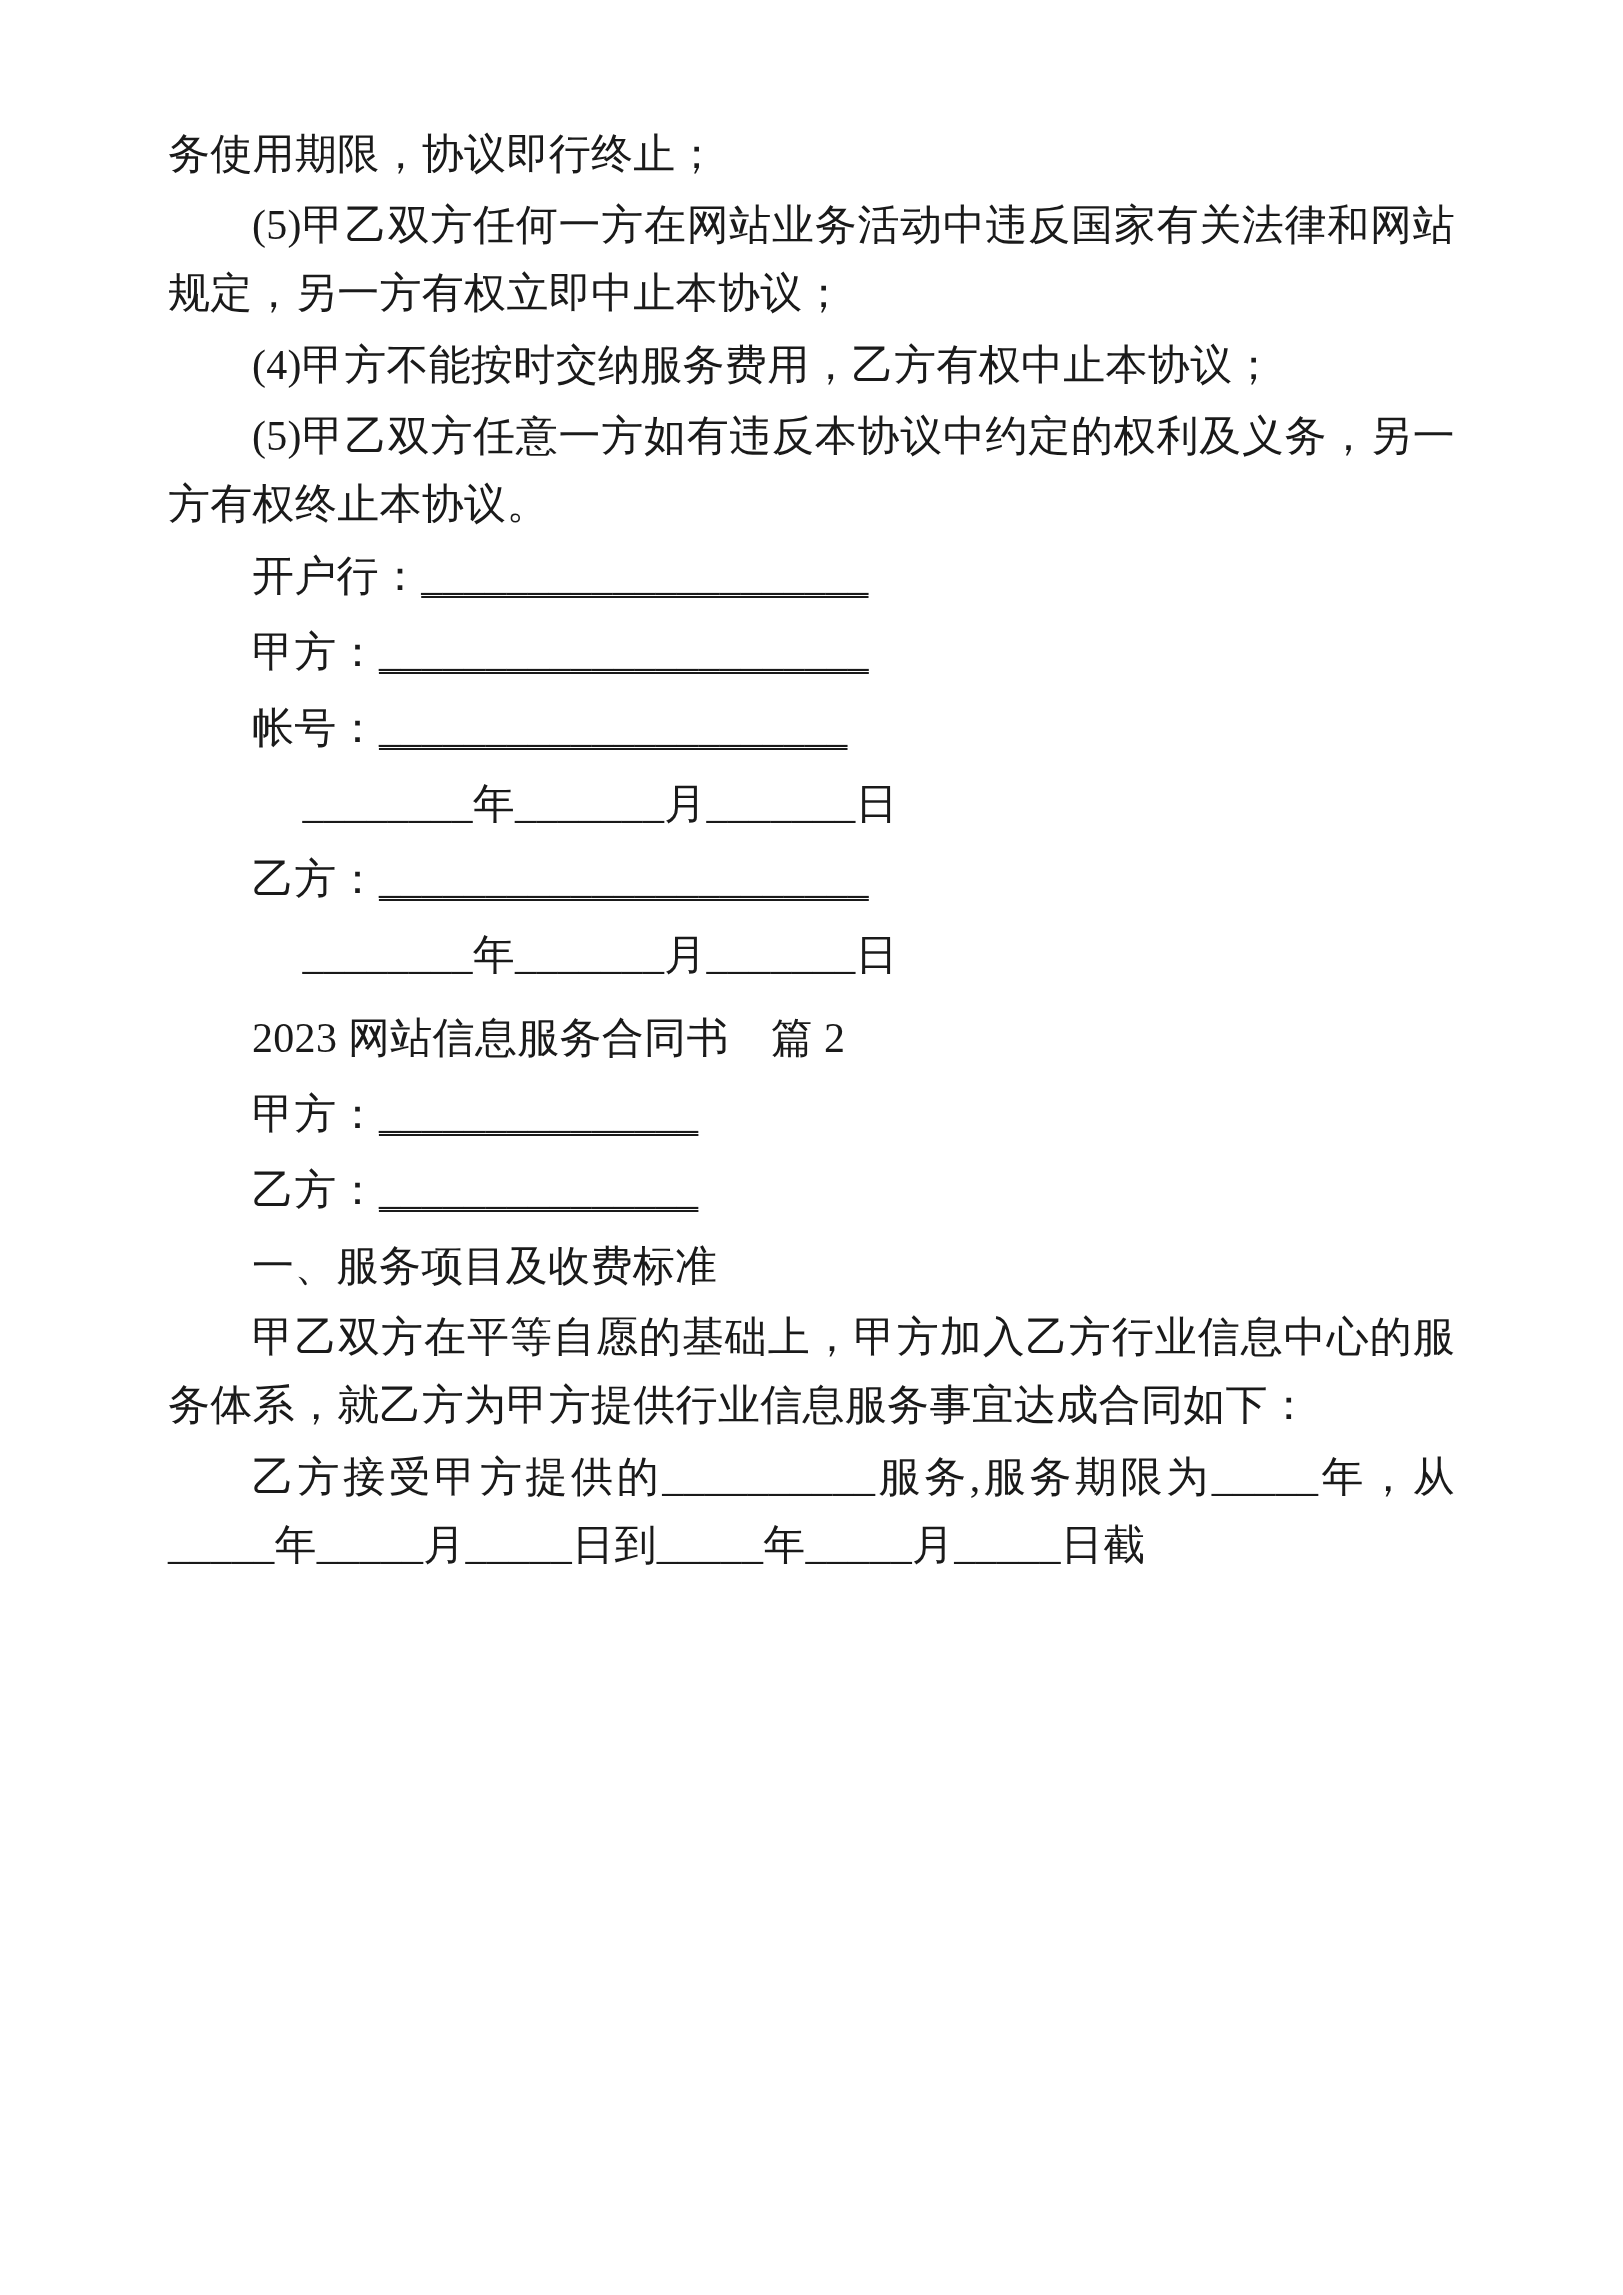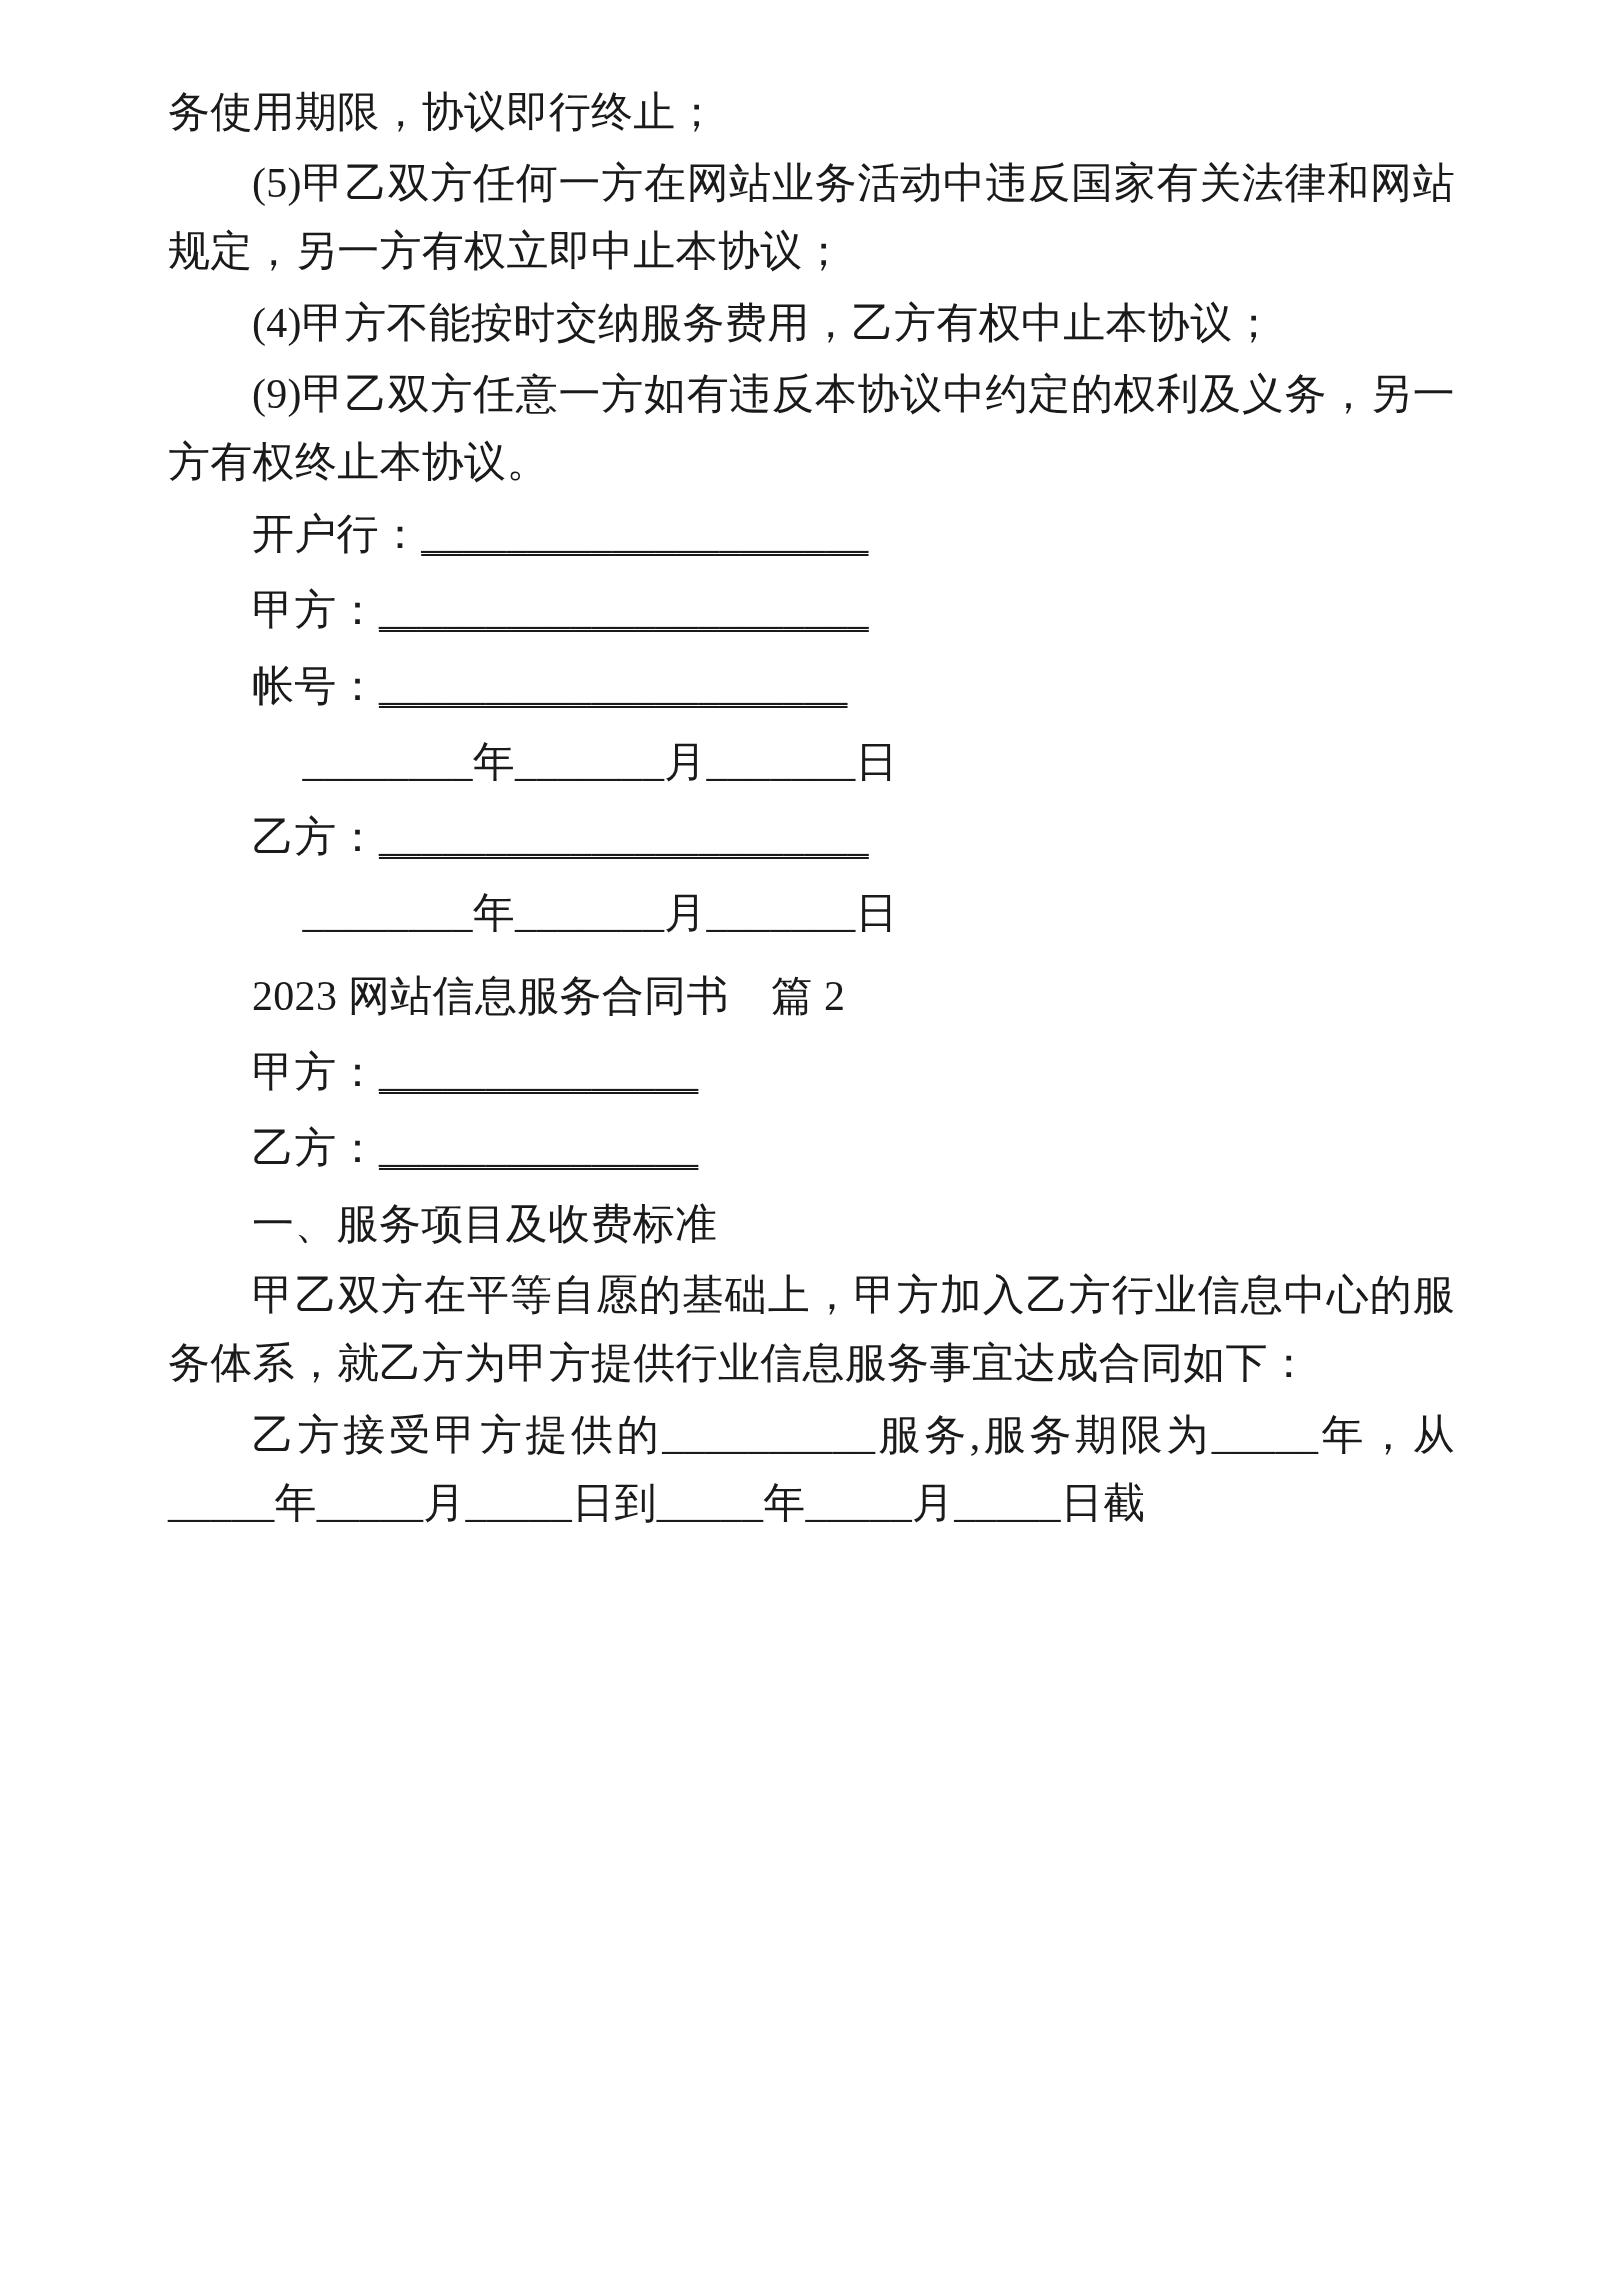--- a/index.html
+++ b/index.html
@@ -10,21 +10,21 @@
   body {
     font-family: "Liberation Serif", "DejaVu Serif", serif;
     color: #1a1a1a;
   }
   .page {
     position: relative;
     width: 1623px;
     height: 2295px;
     background: #ffffff;
     box-sizing: border-box;
-    padding: 78px 168px 146px 168px;
+    padding: 120px 168px 146px 168px;
   }
   .doc-body {
     font-size: 42px;
     line-height: 1.62;
     letter-spacing: 0.3px;
   }
   p.para {
     margin: 0 0 3.4px 0;
     text-align: justify;
     text-justify: inter-ideograph;
@@ -60,21 +60,21 @@
 
 <div class="page">
   <div class="doc-body">
 
     <p class="para">务使用期限，协议即行终止；</p>
 
     <p class="para indent">(5)甲乙双方任何一方在网站业务活动中违反国家有关法律和网站规定，另一方有权立即中止本协议；</p>
 
     <p class="para indent">(4)甲方不能按时交纳服务费用，乙方有权中止本协议；</p>
 
-    <p class="para indent">(9)甲乙双方任意一方如有违反本协议中约定的权利及义务，另一方有权终止本协议。</p>
+    <p class="para indent">(5)甲乙双方任意一方如有违反本协议中约定的权利及义务，另一方有权终止本协议。</p>
 
 
     <p class="sig"><span>开户行：</span><span class="u">_____________________</span></p>
 
     <p class="sig"><span>甲方：</span><span class="u">_______________________</span></p>
 
     <p class="sig"><span>帐号：</span><span class="u">______________________</span></p>
 
     <p class="datestamp">________年_______月_______日</p>
 

